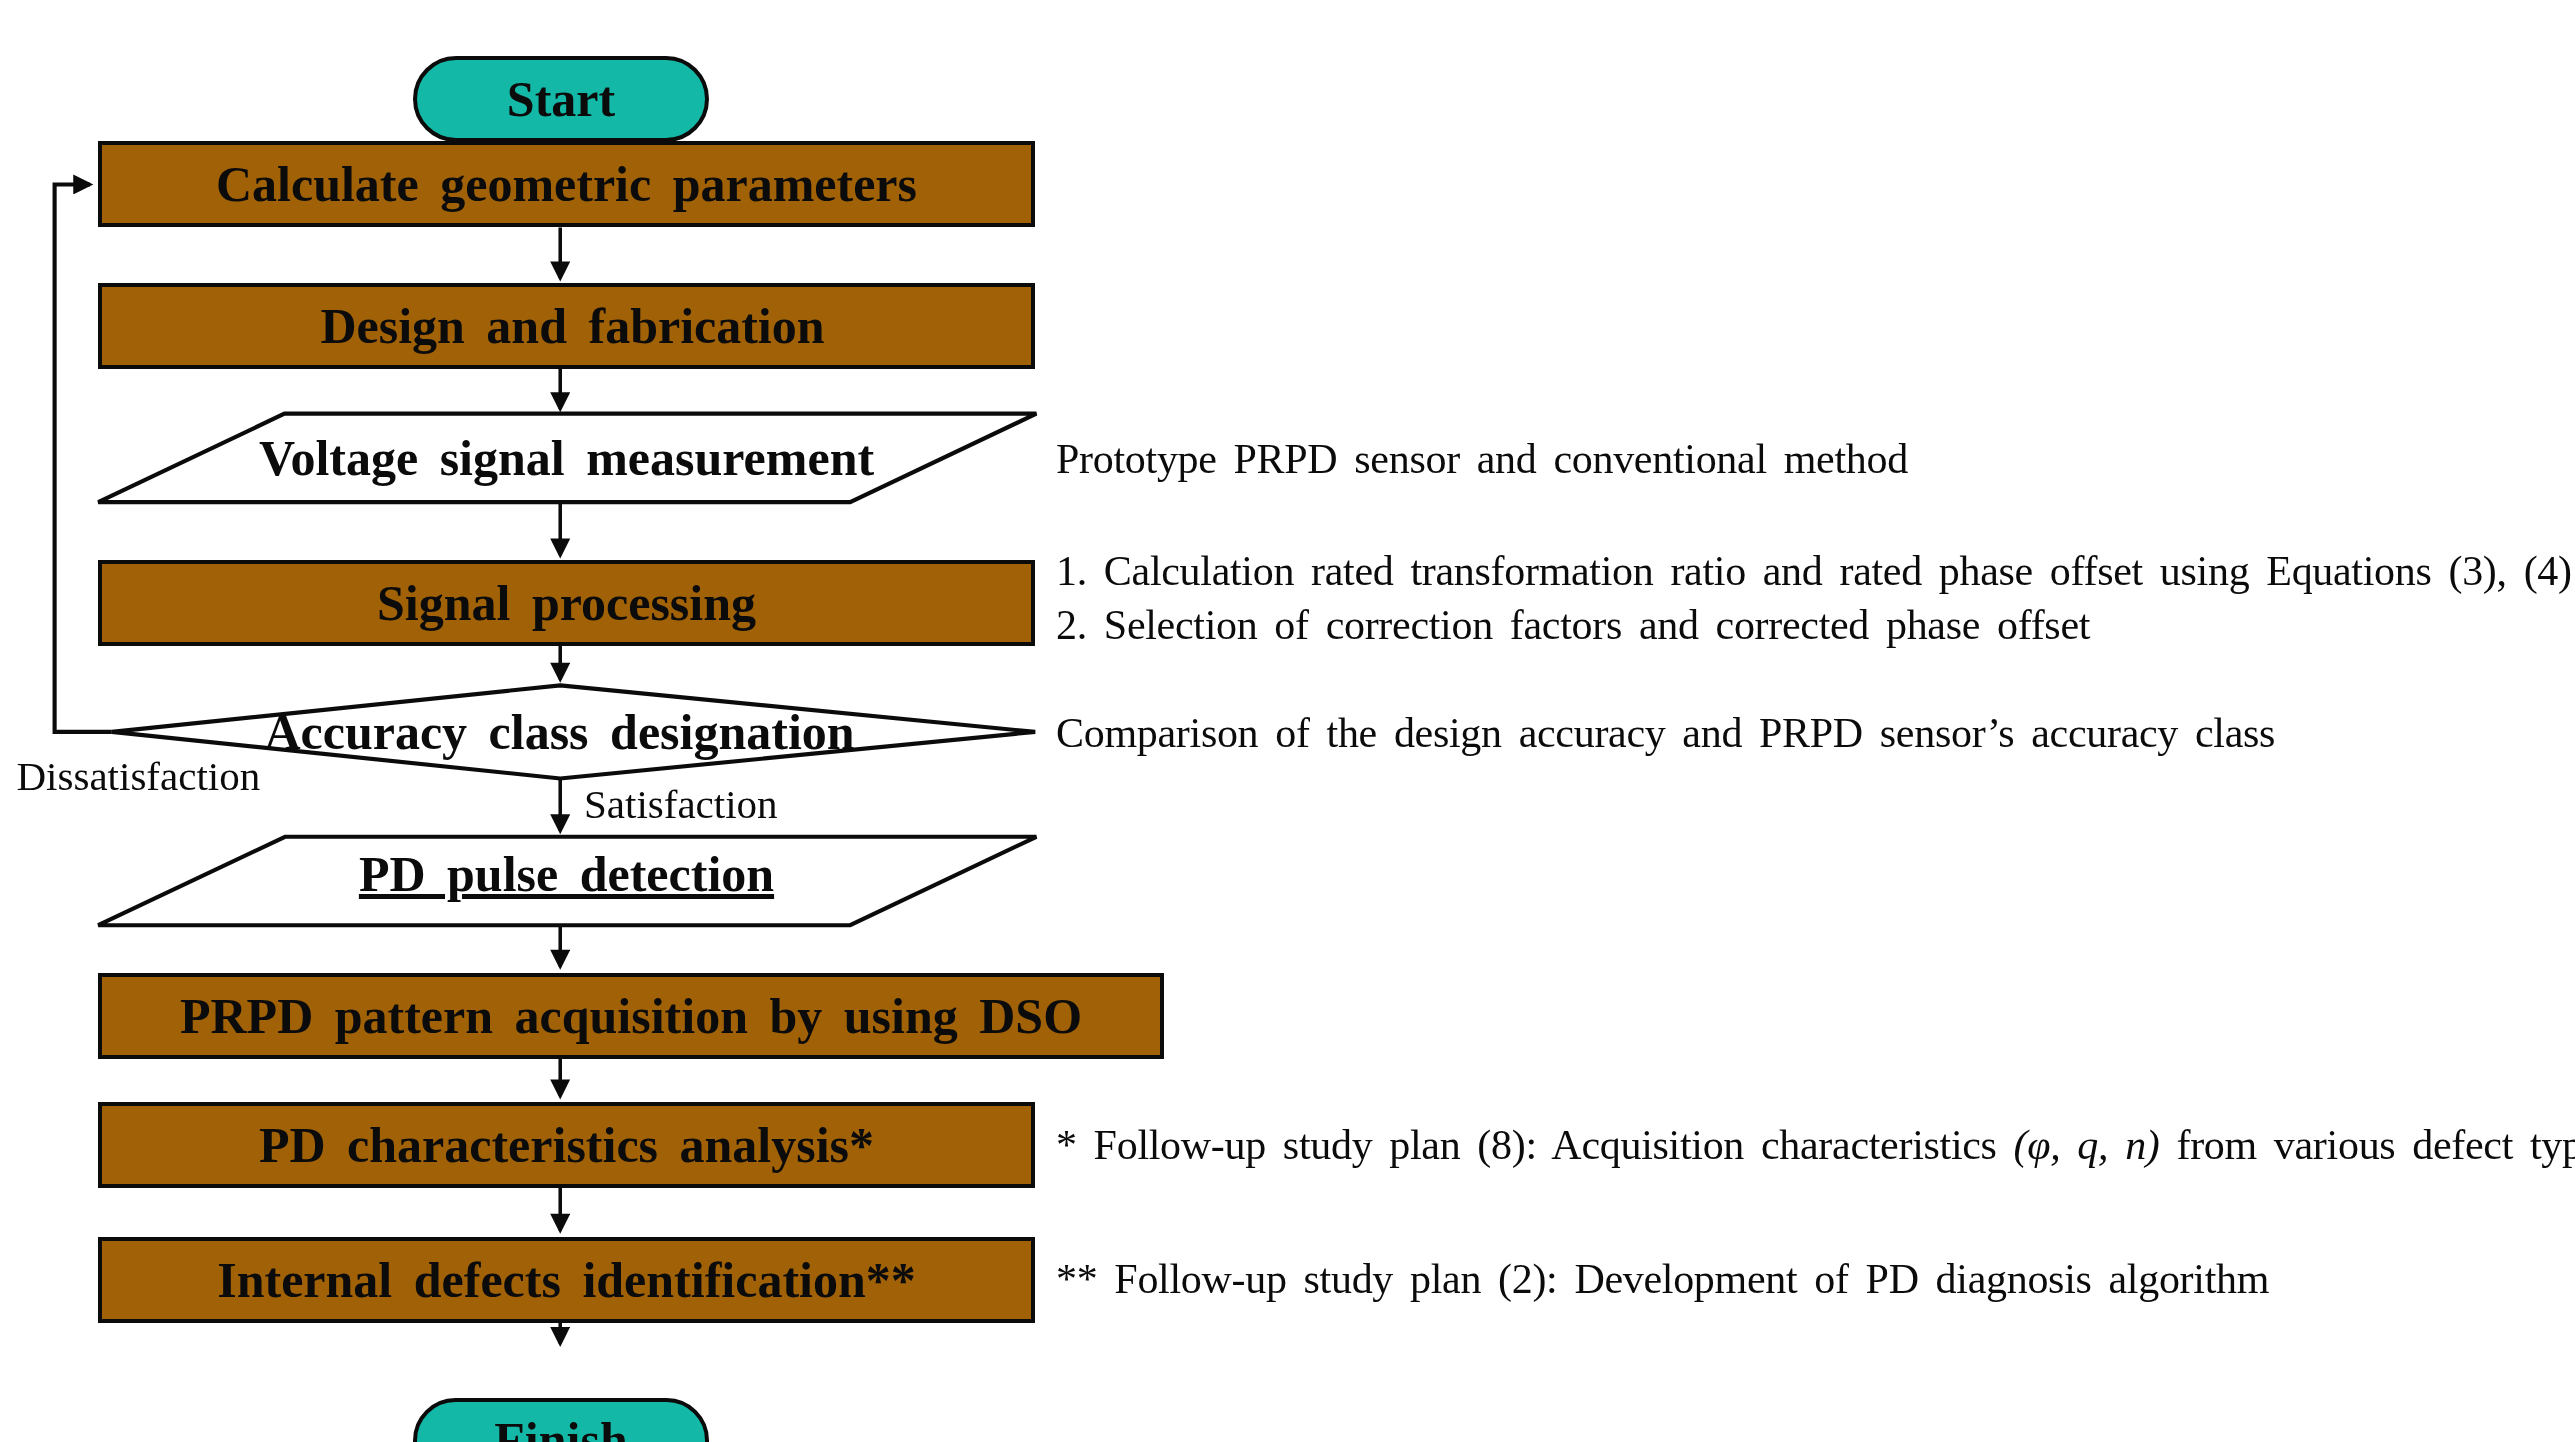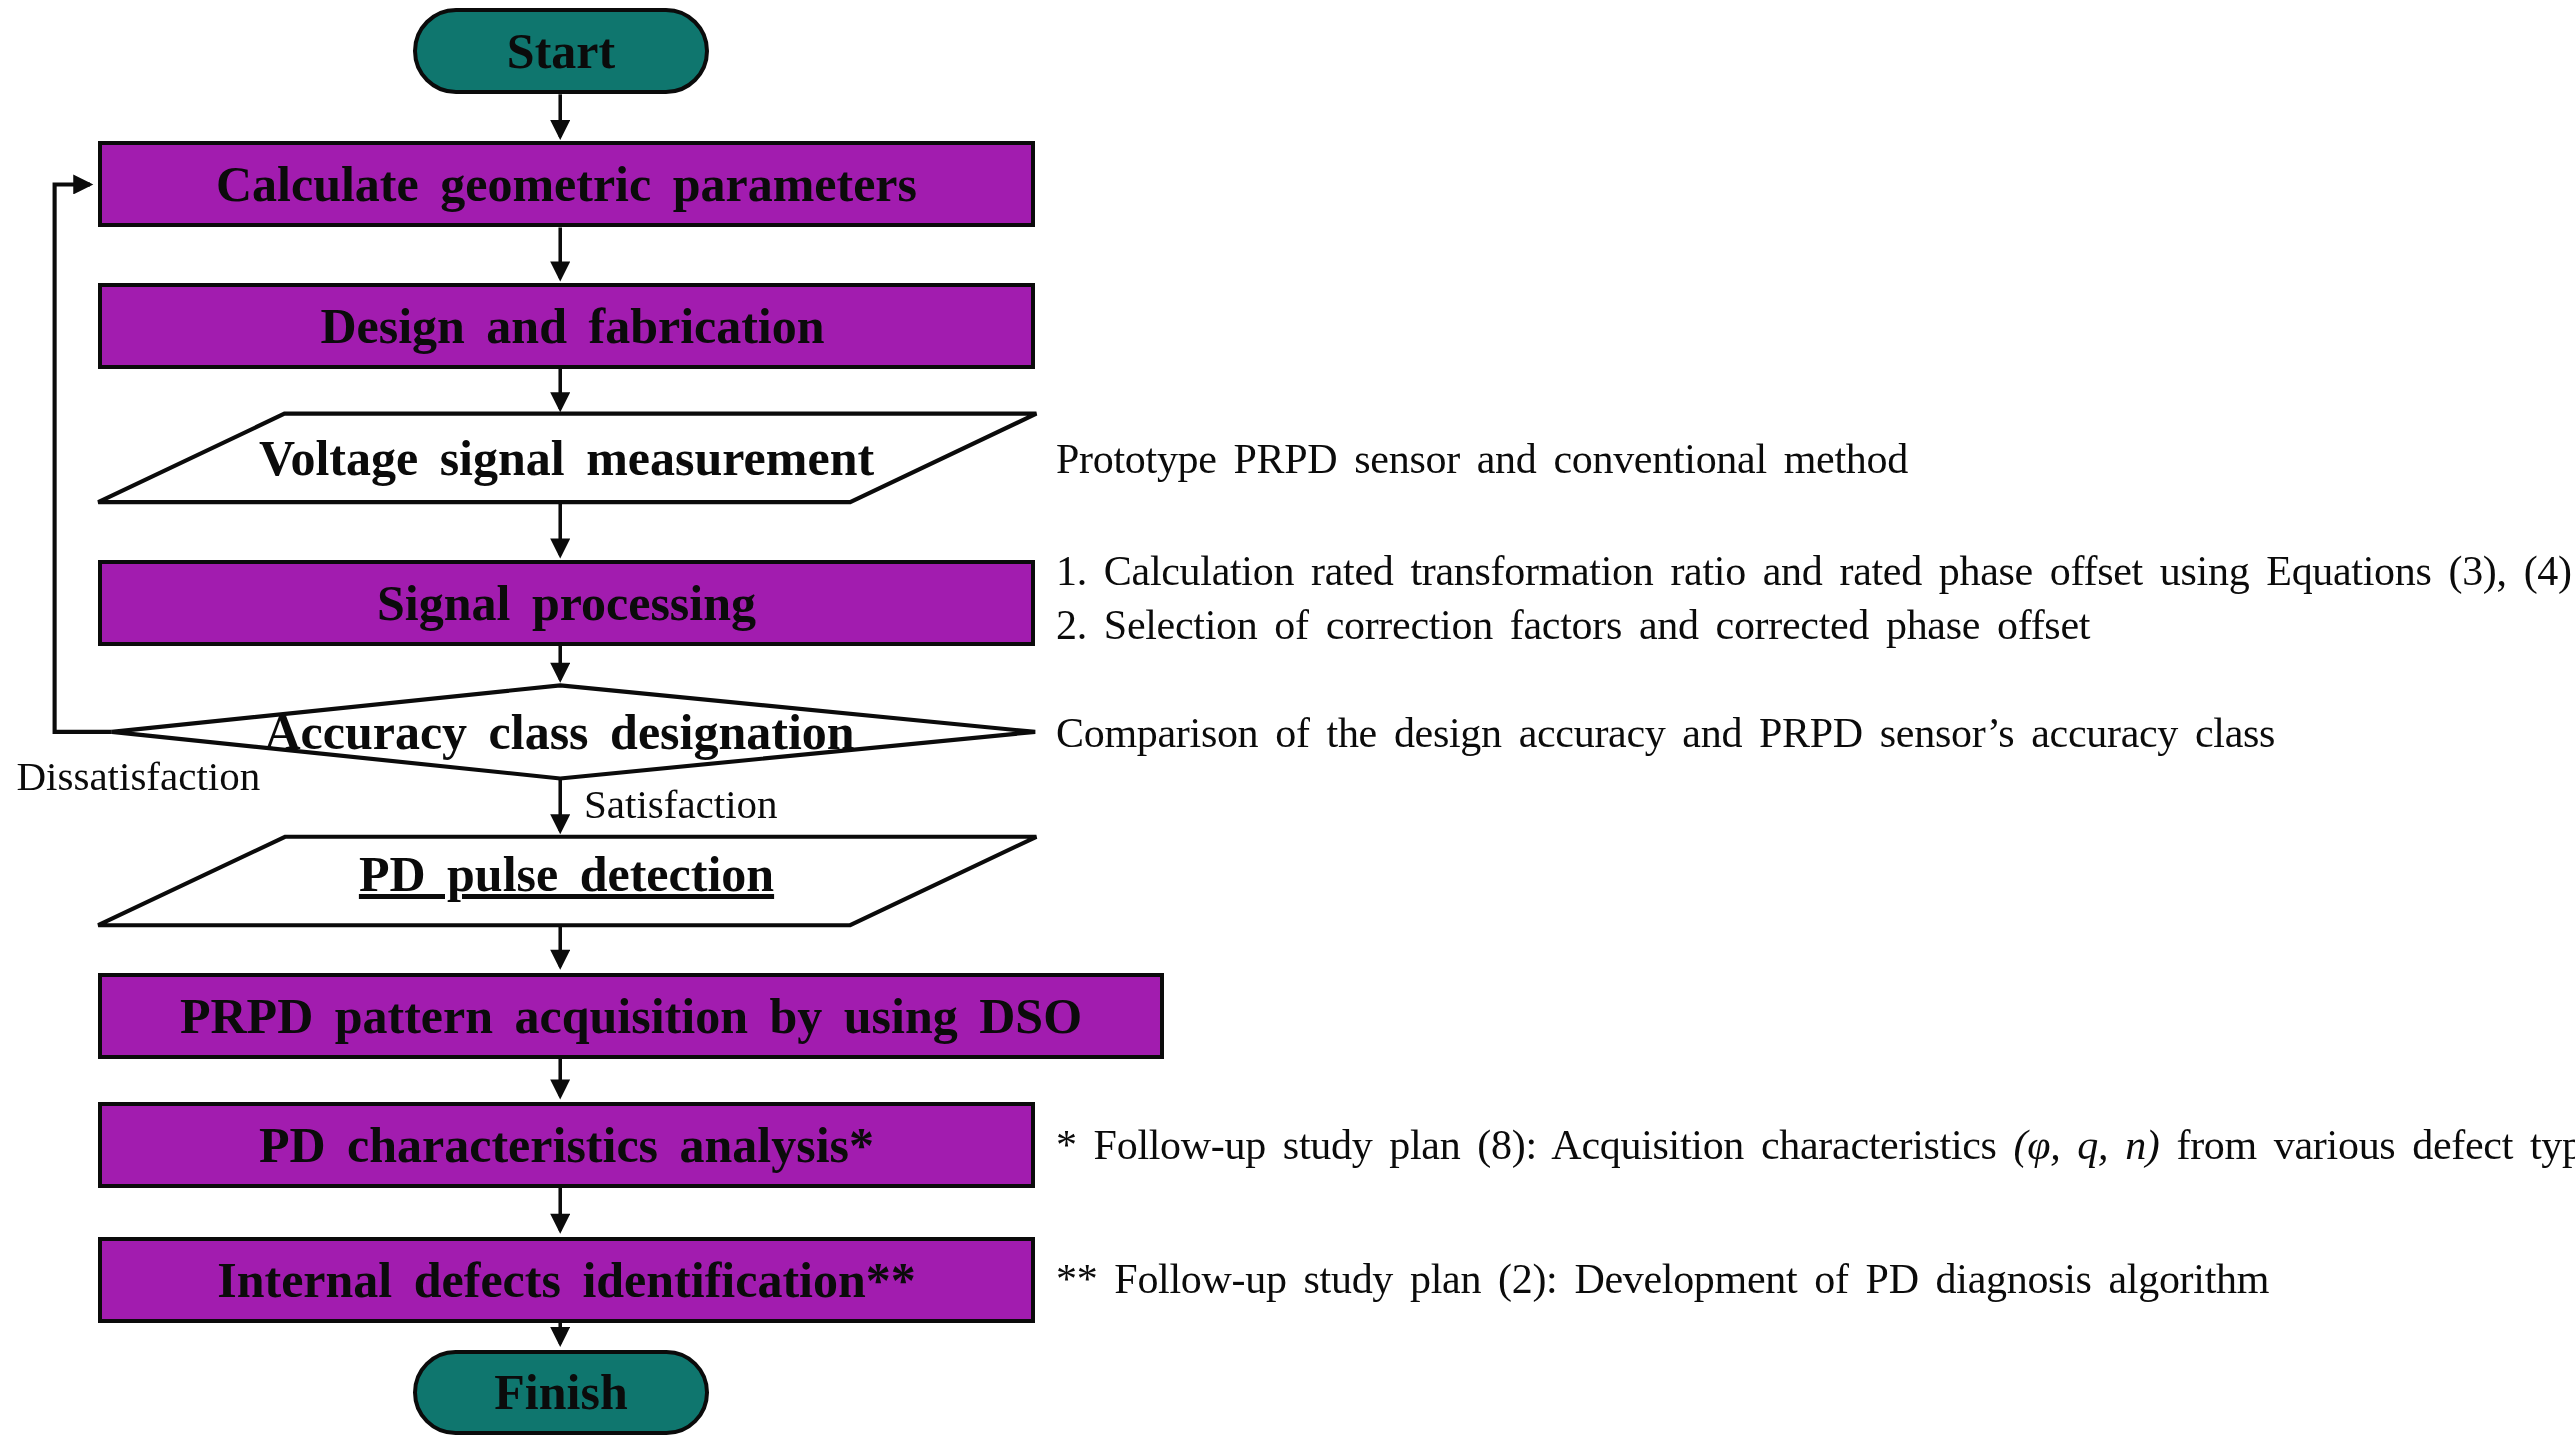--- a/index.html
+++ b/index.html
@@ -36,26 +36,27 @@
     text-align: center;
     font-weight: 700;
     font-size: 50px;
     line-height: 1.05;
     word-spacing: 0.18em;
     white-space: nowrap;
     box-sizing: border-box;
   }
   .rect-node {
     border: 4.1px solid #0b0b0b;
-    background: #a21caf;
+    background: #a16207;
   }
   .stadium-node {
     border: 4.1px solid #0b0b0b;
-    background: #0f766e;
+    background: #14b8a6;
     border-radius: 47px;
+    margin-top: 48px;
   }
   .shape-label {
     background: transparent;
     border: none;
   }
   .edge-label {
     position: absolute;
     font-size: 41px;
     font-weight: 400;
     white-space: nowrap;

